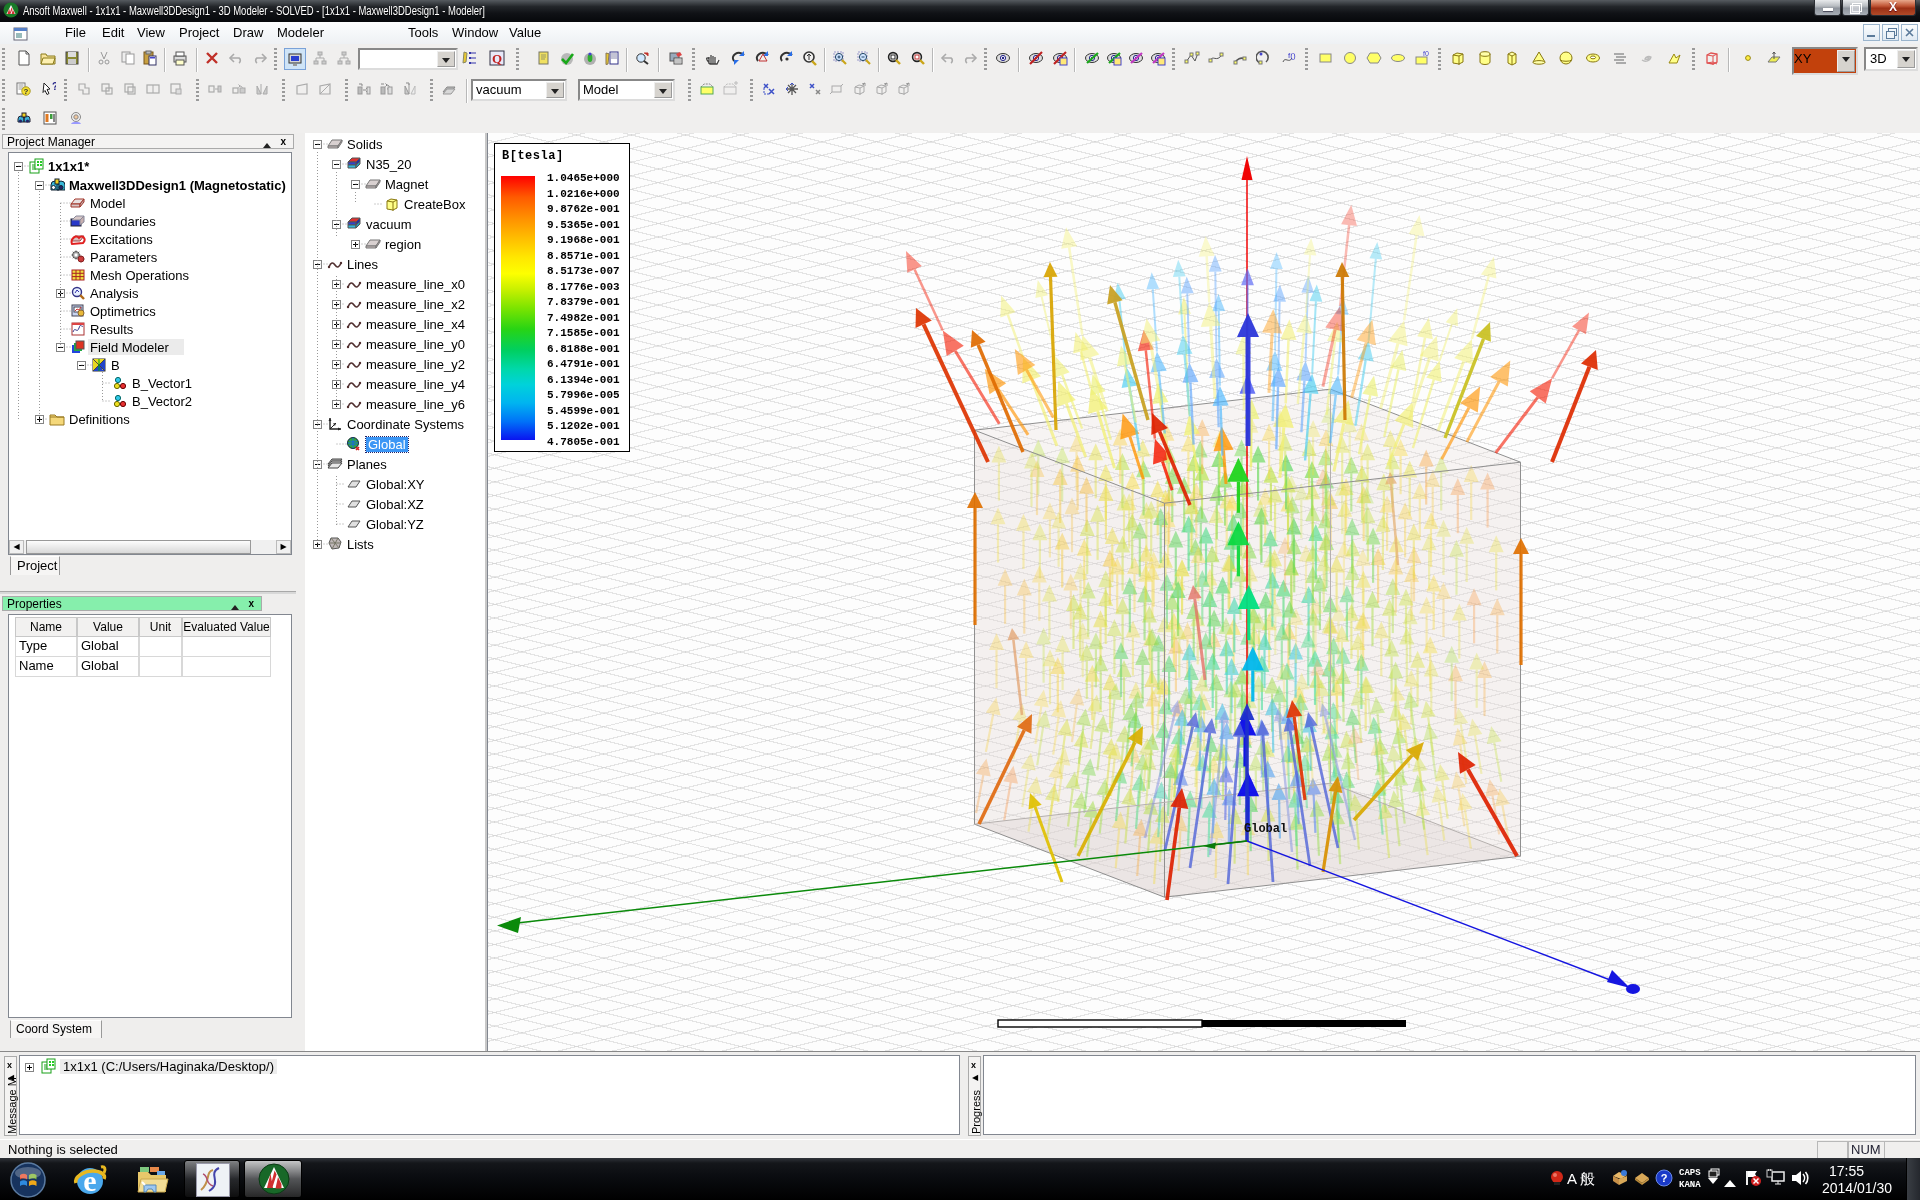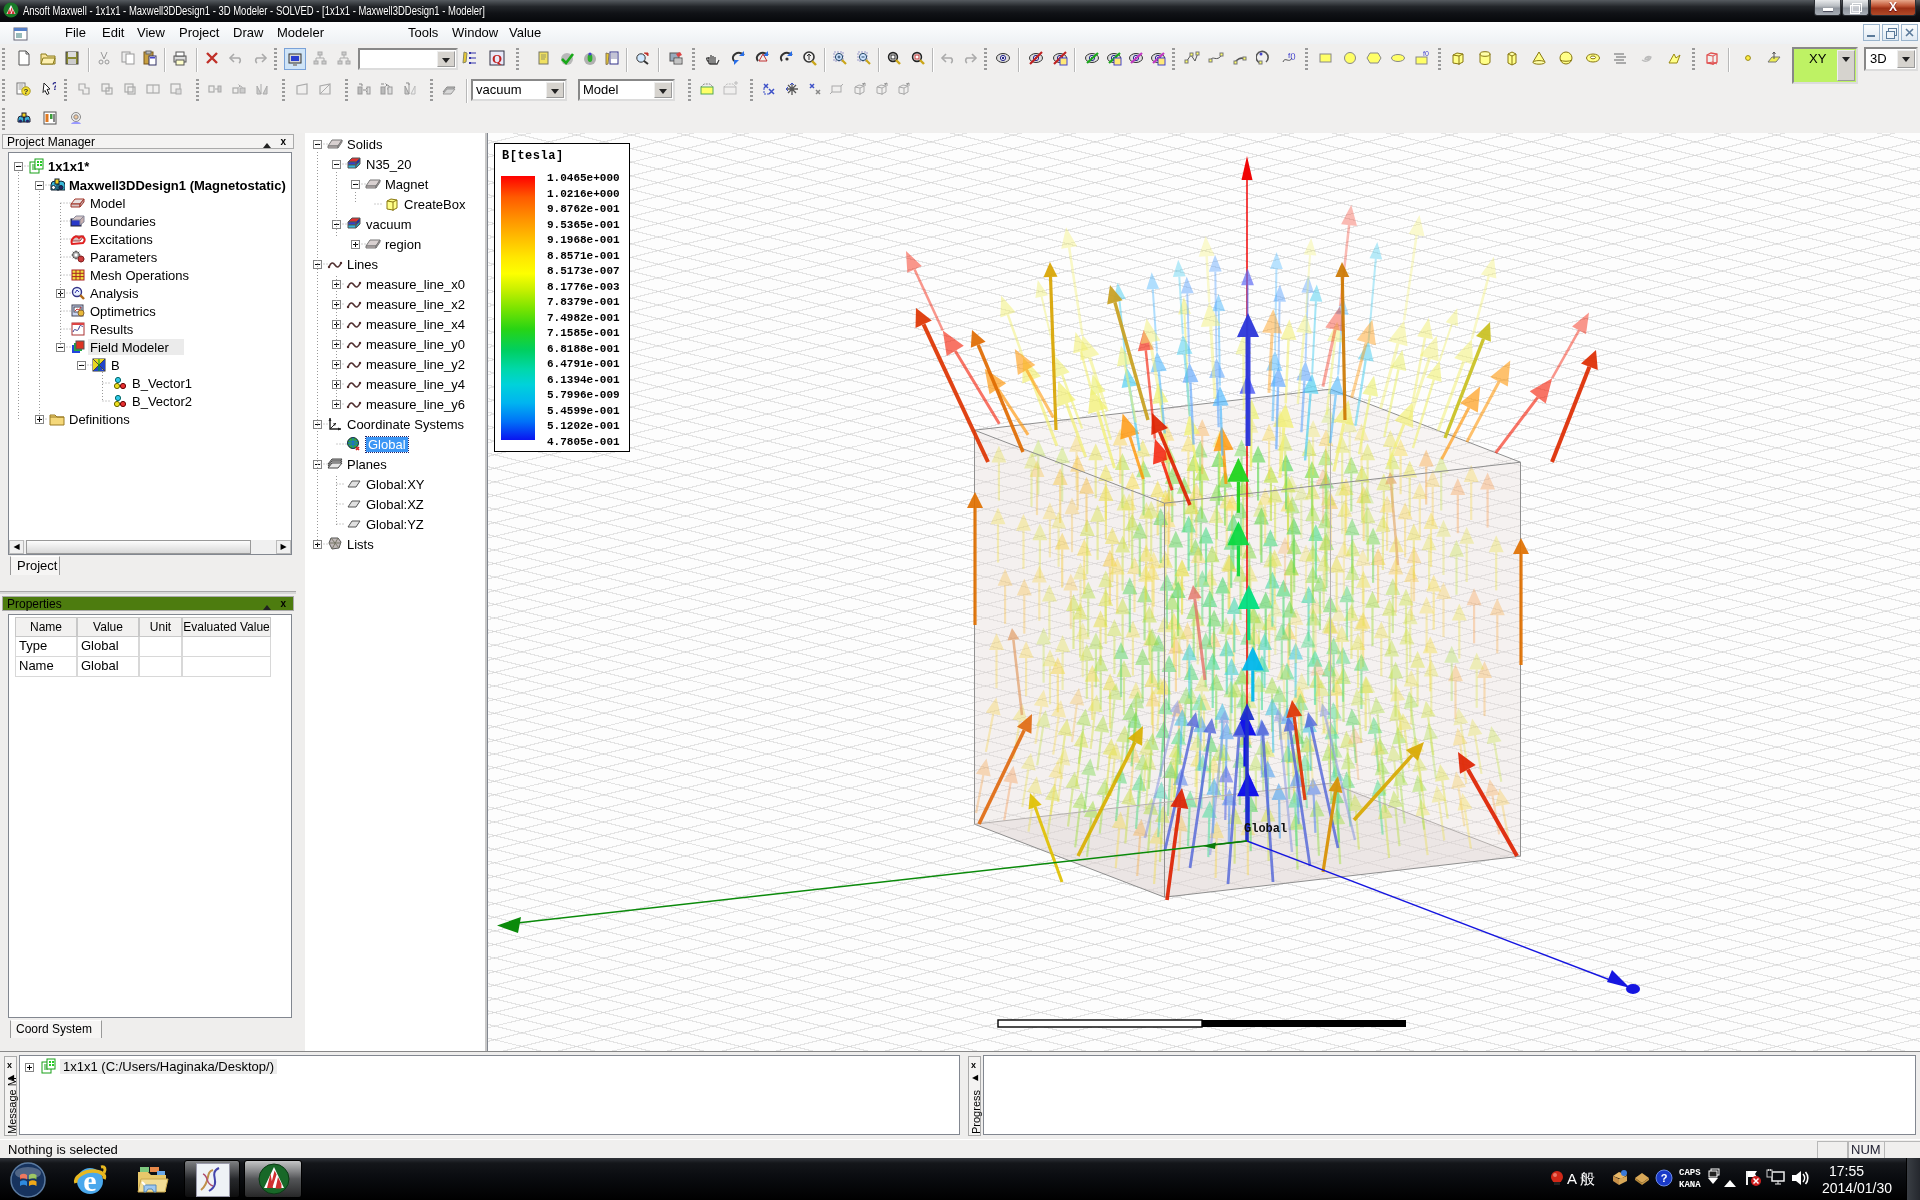--- a/index.html
+++ b/index.html
@@ -345,21 +345,21 @@
       <path d="M3 5l6 1 4-2M9 6v9M3 13l6-1M9 12l4 2" fill="none" stroke="#e05050"></path>
     </svg></div>
 <div style="position:absolute;left:1728px;top:48px;width:1px;height:24px;background:#b8b8b8;border-right:1px solid #fff"></div>
 <div style="position:absolute;left:1738px;top:48px;width:22px;height:22px;padding:2px;box-sizing:border-box"><svg width="16" height="16" viewBox="0 0 16 16">
       <circle cx="8" cy="8" r="2.4" fill="#ffee44" stroke="#998811"></circle>
     </svg></div>
 <div style="position:absolute;left:1764px;top:48px;width:22px;height:22px;padding:2px;box-sizing:border-box"><svg width="16" height="16" viewBox="0 0 16 16">
       <polygon points="2,12 6,7 14,7 10,12" fill="#eeee55" stroke="#777"></polygon>
       <path d="M8 2v7M6.5 4L8 2l1.5 2" stroke="#555" fill="none"></path>
     </svg></div>
-<div style="position:absolute;left:1792px;top:47px;width:66px;height:37px;border:2px inset #dcdcdc;background:#bef264;font:13px 'Liberation Sans';padding:2px 15px;box-sizing:border-box">XY<div style="position:absolute;right:1px;top:1px;width:16px;bottom:1px;background:#d6d3ce;border:1px outset #eee">
+<div style="position:absolute;left:1792px;top:47px;width:66px;height:28px;border:2px inset #dcdcdc;background:#c2410c;font:13px 'Liberation Sans';padding:2px 0;box-sizing:border-box">XY<div style="position:absolute;right:1px;top:1px;width:16px;bottom:1px;background:#d6d3ce;border:1px outset #eee">
       <div style="position:absolute;left:4px;top:6px;width:0;height:0;border:4px solid transparent;border-top:5px solid #222"></div>
     </div></div>
 <div style="position:absolute;left:1864px;top:47px;width:54px;height:24px;border:2px inset #dcdcdc;background:#fff;font:13px 'Liberation Sans';padding:2px 4px;box-sizing:border-box">3D<div style="position:absolute;right:1px;top:1px;width:16px;bottom:1px;background:#d6d3ce;border:1px outset #eee">
       <div style="position:absolute;left:4px;top:6px;width:0;height:0;border:4px solid transparent;border-top:5px solid #222"></div>
     </div></div>
 <div style="position:absolute;left:2px;top:79px;width:3px;height:24px;background:repeating-linear-gradient(#9a9a9a 0 2px,#f0f0f0 2px 4px)"></div>
 <div style="position:absolute;left:13px;top:79px;width:22px;height:22px;padding:2px;box-sizing:border-box"><svg width="16" height="16" viewBox="0 0 16 16">
       <rect x="2" y="2" width="8" height="11" fill="#fff" stroke="#777"></rect>
       <path d="M3.5 4h5M3.5 6h5M3.5 8h4" stroke="#999"></path>
       <circle cx="11" cy="10" r="4.2" fill="#f5e030" stroke="#a92"></circle>
@@ -627,21 +627,21 @@
       <path d="M1 4h5l2 2h7v8H1z" fill="#f5d87a" stroke="#9a7a22"></path>
       <path d="M1 6h14" stroke="#9a7a22"></path>
     </svg></div>
 <div style="position:absolute;left:69px;top:412px;font:13px 'Liberation Sans';white-space:nowrap">Definitions</div>
 <div style="position:absolute;left:9px;top:540px;width:282px;height:14px;background:#f0f0f0"></div>
 <div style="position:absolute;left:9px;top:540px;width:15px;height:14px;background:#f0f0f0;border:1px solid #bbb;box-sizing:border-box;font:8px 'Liberation Sans';text-align:center;line-height:12px">◀</div>
 <div style="position:absolute;left:276px;top:540px;width:15px;height:14px;background:#f0f0f0;border:1px solid #bbb;box-sizing:border-box;font:8px 'Liberation Sans';text-align:center;line-height:12px">▶</div>
 <div style="position:absolute;left:26px;top:540px;width:225px;height:14px;background:linear-gradient(#fdfdfd,#d8d8d8);border:1px solid #999;box-sizing:border-box"></div>
 <div style="position:absolute;left:10px;top:556px;width:50px;height:19px;background:#f6f5f4;border:1px solid #999;border-top:1px solid #fff;border-bottom:none;font:13px 'Liberation Sans';padding:1px 6px;box-sizing:border-box">Project</div>
 <div style="position:absolute;left:0px;top:591px;width:296px;height:2px;background:#d8d8d8;border-top:1px solid #a8a8a8"></div>
-<div style="position:absolute;left:2px;top:596px;width:292px;height:15px;background:#4d7c0f;border:1px solid #aaa;box-sizing:border-box">
+<div style="position:absolute;left:2px;top:596px;width:260px;height:15px;background:#86efac;border:1px solid #aaa;box-sizing:border-box">
     <div style="position:absolute;left:4px;top:0px;font:12px 'Liberation Sans'">Properties</div>
     <div style="position:absolute;right:22px;top:4px;width:0;height:0;border:4px solid transparent;border-bottom:5px solid #222"></div>
     <div style="position:absolute;right:7px;top:1px;font:bold 10px 'Liberation Sans'">x</div>
   </div>
 <div style="position:absolute;left:8px;top:614px;width:284px;height:404px;background:#fff;border:1px solid #828790;box-sizing:border-box"></div>
 <div style="position:absolute;left:15px;top:617px;width:62px;height:20px;background:#f2f1f0;border:1px solid #c8c8c8;box-sizing:border-box;font:12px 'Liberation Sans';text-align:center;line-height:18px;white-space:nowrap;overflow:hidden">Name</div>
 <div style="position:absolute;left:77px;top:617px;width:62px;height:20px;background:#f2f1f0;border:1px solid #c8c8c8;box-sizing:border-box;font:12px 'Liberation Sans';text-align:center;line-height:18px;white-space:nowrap;overflow:hidden">Value</div>
 <div style="position:absolute;left:139px;top:617px;width:43px;height:20px;background:#f2f1f0;border:1px solid #c8c8c8;box-sizing:border-box;font:12px 'Liberation Sans';text-align:center;line-height:18px;white-space:nowrap;overflow:hidden">Unit</div>
 <div style="position:absolute;left:182px;top:617px;width:89px;height:20px;background:#f2f1f0;border:1px solid #c8c8c8;box-sizing:border-box;font:12px 'Liberation Sans';text-align:center;line-height:18px;white-space:nowrap;overflow:hidden">Evaluated Value</div>
 <div style="position:absolute;left:15px;top:637px;width:62px;height:20px;border:1px solid #d8d8d8;border-top:none;box-sizing:border-box;font:13px 'Liberation Sans';padding:1px 3px">Type</div>
@@ -4094,21 +4094,21 @@
     <div style="position:absolute;left:52px;top:90px;font:bold 11px 'Liberation Mono',monospace;white-space:nowrap">9.1968e-001</div>
     <div style="position:absolute;left:52px;top:106px;font:bold 11px 'Liberation Mono',monospace;white-space:nowrap">8.8571e-001</div>
     <div style="position:absolute;left:52px;top:121px;font:bold 11px 'Liberation Mono',monospace;white-space:nowrap">8.5173e-007</div>
     <div style="position:absolute;left:52px;top:137px;font:bold 11px 'Liberation Mono',monospace;white-space:nowrap">8.1776e-003</div>
     <div style="position:absolute;left:52px;top:152px;font:bold 11px 'Liberation Mono',monospace;white-space:nowrap">7.8379e-001</div>
     <div style="position:absolute;left:52px;top:168px;font:bold 11px 'Liberation Mono',monospace;white-space:nowrap">7.4982e-001</div>
     <div style="position:absolute;left:52px;top:183px;font:bold 11px 'Liberation Mono',monospace;white-space:nowrap">7.1585e-001</div>
     <div style="position:absolute;left:52px;top:199px;font:bold 11px 'Liberation Mono',monospace;white-space:nowrap">6.8188e-001</div>
     <div style="position:absolute;left:52px;top:214px;font:bold 11px 'Liberation Mono',monospace;white-space:nowrap">6.4791e-001</div>
     <div style="position:absolute;left:52px;top:230px;font:bold 11px 'Liberation Mono',monospace;white-space:nowrap">6.1394e-001</div>
-    <div style="position:absolute;left:52px;top:245px;font:bold 11px 'Liberation Mono',monospace;white-space:nowrap">5.7996e-009</div>
+    <div style="position:absolute;left:52px;top:245px;font:bold 11px 'Liberation Mono',monospace;white-space:nowrap">5.7996e-005</div>
     <div style="position:absolute;left:52px;top:261px;font:bold 11px 'Liberation Mono',monospace;white-space:nowrap">5.4599e-001</div>
     <div style="position:absolute;left:52px;top:276px;font:bold 11px 'Liberation Mono',monospace;white-space:nowrap">5.1202e-001</div>
     <div style="position:absolute;left:52px;top:292px;font:bold 11px 'Liberation Mono',monospace;white-space:nowrap">4.7805e-001</div>
   </div>
 <div style="position:absolute;left:1244px;top:822px;font:bold 12px 'Liberation Mono',monospace;color:#111;z-index:4">Global</div>
 <div style="position:absolute;left:0;top:1051px;width:1920px;height:88px;background:#efeeed;border-top:1px solid #888"></div>
 <div style="position:absolute;left:4px;top:1056px;width:13px;height:80px;background:#f4f3f2;border:1px solid #aaa;box-sizing:border-box">
     <div style="position:absolute;left:2px;top:3px;font:bold 9px 'Liberation Sans'">x</div>
     <div style="position:absolute;left:3px;top:16px;font:8px 'Liberation Sans'">◀</div>
     <div style="position:absolute;left:1px;top:77px;font:11px 'Liberation Sans';transform:rotate(-90deg);transform-origin:0 0;white-space:nowrap">Message M</div>

